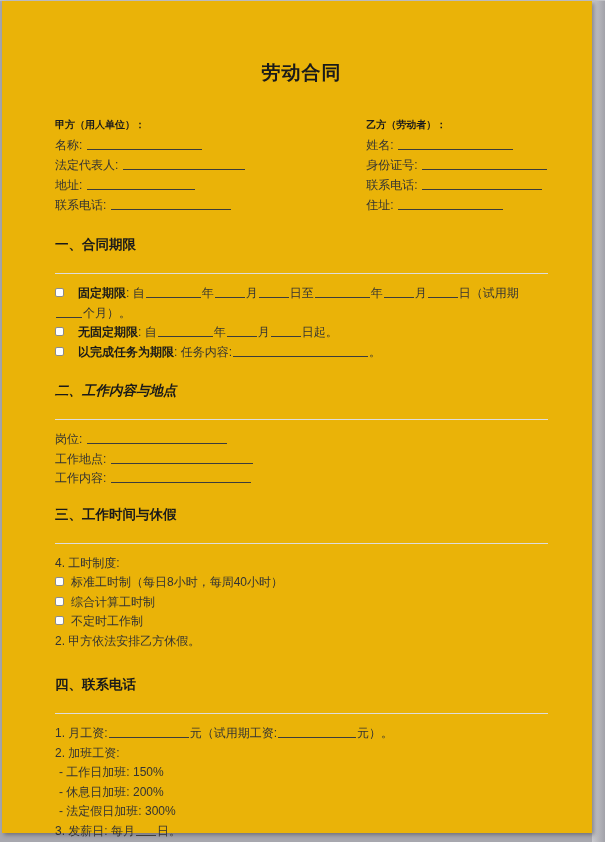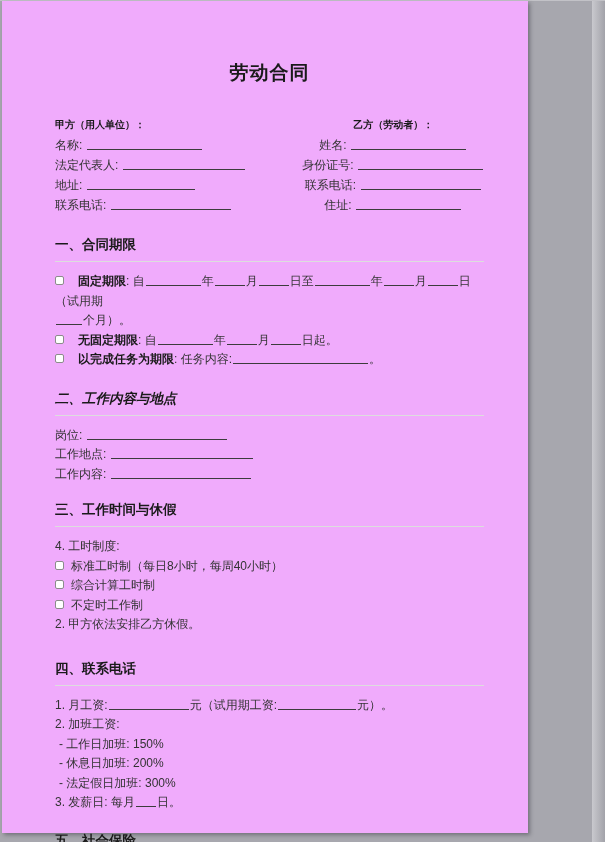--- a/index.html
+++ b/index.html
@@ -14,50 +14,50 @@
   .band-right {
     position: absolute; right: 0; top: 0; width: 13px; height: 842px;
     background: linear-gradient(to right, #c9c9ce, #a2a2a9);
   }
   .band-top {
     position: absolute; top: 0; left: 0; width: 100%; height: 1px;
     background: #c2c2c7;
   }
   .page {
     position: absolute; left: 2px; top: 1px;
-    width: 526px; height: 832px;
-    background: #f0abfc;
+    width: 590px; height: 832px;
+    background: #eab308;
     box-shadow: 2px 2px 4px rgba(50,50,60,0.45);
     padding: 59px 44px 0 53px;
   }
   h1.doc-title {
     font-size: 19px; font-weight: bold; color: #1a1a1a;
     text-align: center; letter-spacing: 1px;
     margin-bottom: 29px;
   }
   .parties { display: flex; font-size: 12px; }
   .party-a { width: 315px; }
-  .party-b { flex: 1; text-align: center; }
+  .party-b { flex: 1; }
   .party-hdr { font-weight: bold; font-size: 10px; color: #1a1a1a; line-height: 20px; }
   .parties .line { line-height: 20px; white-space: nowrap; }
   .blank {
     display: inline-block;
     border-bottom: 1px solid #3c3c3c;
     height: 12px;
     vertical-align: -1px;
     margin: 0 1px;
   }
   .w20 { width: 20px; } .w26 { width: 26px; } .w30 { width: 30px; }
   .w55 { width: 55px; } .w78 { width: 78px; } .w80 { width: 80px; }
   .w105 { width: 105px; } .w108 { width: 108px; } .w115 { width: 115px; }
   .w120 { width: 120px; } .w122 { width: 122px; } .w125 { width: 125px; }
   .w135 { width: 135px; } .w140 { width: 140px; } .w142 { width: 142px; }
   h2.sec-head {
     font-size: 13.5px; font-weight: bold; color: #1a1a1a;
-    padding-bottom: 8px;
+    padding-bottom: 20px;
     border-bottom: 1px solid #dddddd;
     line-height: 17px;
   }
   .mt-s1 { margin-top: 21px; }
   .mt-s2 { margin-top: 20px; font-style: italic; }
   .mt-s3 { margin-top: 17px; }
   .mt-s4 { margin-top: 25px; }
   .mt-s5 { margin-top: 19px; }
   .sec-body { margin-top: 10px; font-size: 12px; }
   .sec-body .line { line-height: 19.5px; }

